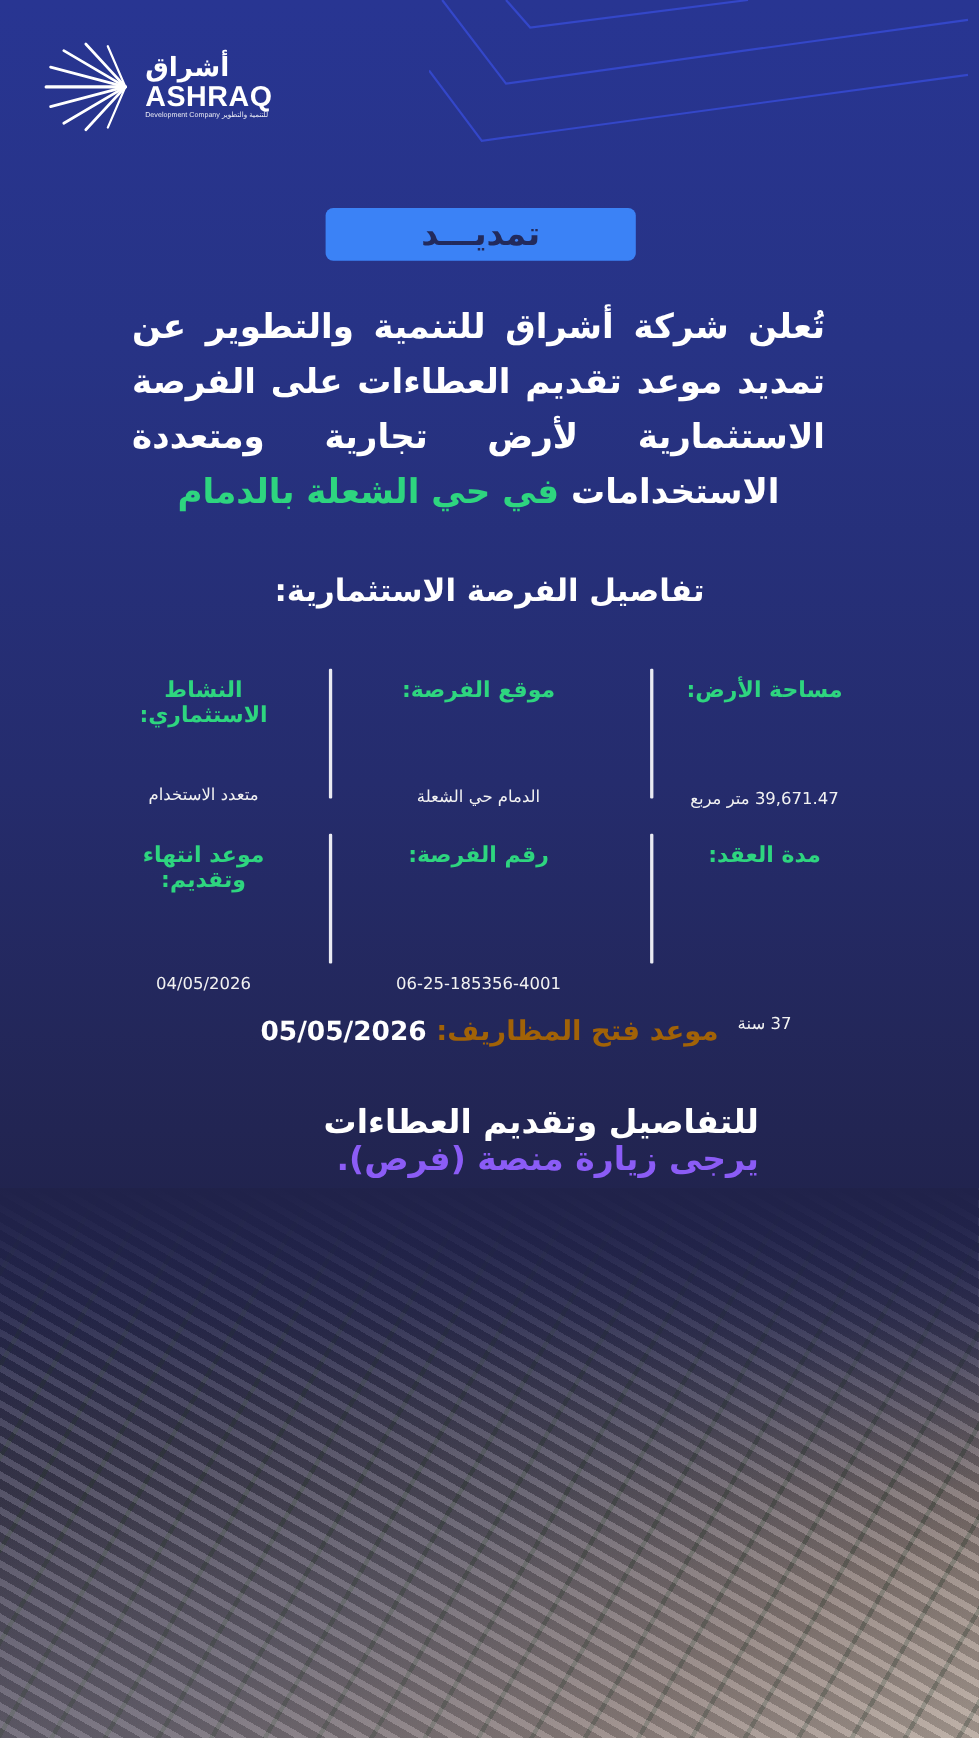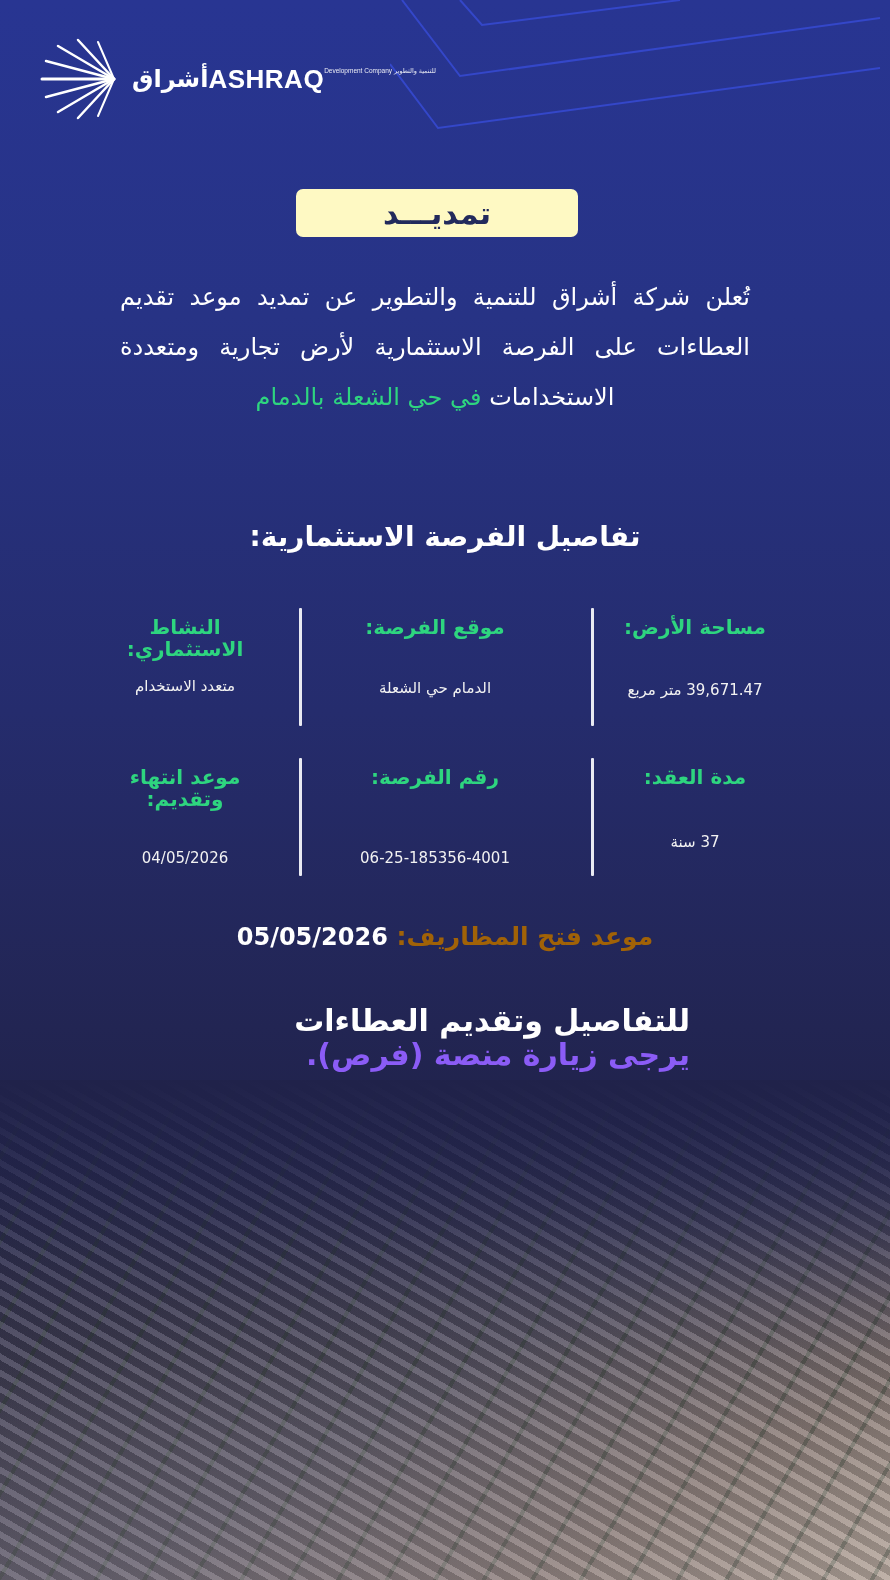--- a/index.html
+++ b/index.html
@@ -25,49 +25,49 @@
       transform: rotate(-5deg);
     }
     .aerial .fade {
       position: absolute; inset: 0;
       background: linear-gradient(180deg, rgba(32,34,74,1) 0%, rgba(32,34,74,0.75) 12%, rgba(32,34,74,0.2) 35%, rgba(32,34,74,0) 55%, rgba(200,190,200,0.15) 100%);
     }
     .deco-lines { position: absolute; top: 0; right: 0; width: 500px; height: 140px; }
 
     .logo { position: absolute; left: 40px; top: 38px; display: flex; align-items: center; gap: 10px; direction: ltr; }
     .logo-mark { width: 82px; height: 82px; }
-    .logo-text { display: flex; flex-direction: row; align-items: flex-start; }
+    .logo-text { display: flex; flex-direction: column; align-items: flex-start; }
     .logo-ar { font-family: "DejaVu Sans", sans-serif; font-size: 24px; font-weight: bold; line-height: 26px; direction: rtl; }
     .logo-en { font-family: "Liberation Sans", sans-serif; font-size: 26px; font-weight: bold; letter-spacing: 0.5px; line-height: 26px; }
     .logo-sub { font-family: "Liberation Sans", sans-serif; font-size: 6.5px; line-height: 10px; opacity: 0.9; }
 
     .badge {
       position: absolute; left: 296px; top: 189px; width: 282px; height: 48px;
-      background: #fef9c3; border-radius: 7px;
+      background: #3b82f6; border-radius: 7px;
       display: flex; align-items: center; justify-content: center;
       color: #222a5c; font-size: 30px; font-weight: bold;
     }
 
     .intro {
       position: absolute; left: 120px; top: 272px; width: 630px;
       text-align: justify; text-align-last: center;
-      font-size: 24px; font-weight: normal; line-height: 50px;
+      font-size: 31px; font-weight: bold; line-height: 50px;
     }
     .intro .green { color: #2ed57f; }
 
     .details-title {
       position: absolute; left: 200px; top: 520px; width: 490px; text-align: center;
       font-size: 28px; font-weight: bold;
     }
 
     .grid-details { position: absolute; left: 80px; top: 608px; width: 730px; }
     .row { position: absolute; left: 0; width: 730px; display: flex; flex-direction: row; }
     .row1 { top: 0; height: 118px; }
     .row2 { top: 150px; height: 118px; }
-    .cell { position: relative; display: flex; flex-direction: column; align-items: center; text-align: center; }
+    .cell { position: relative; display: flex; flex-direction: column; align-items: center; text-align: center; gap: 36px; }
     .c1 { width: 210px; }
     .c2 { width: 290px; }
     .c3 { width: 230px; align-items: center; }
     .cell .label { color: #2ed57f; font-size: 20px; font-weight: bold; line-height: 22px; margin-top: 8px; }
     .cell .value { font-size: 15px; color: #f2f2f2; line-height: 20px; }
     .divider { position: absolute; width: 3px; height: 118px; background: #e9eaf2; border-radius: 1px; }
 
     .opening {
       position: absolute; left: 200px; top: 922px; width: 490px; text-align: center;
       font-size: 25px; font-weight: bold;
@@ -136,21 +136,21 @@
       <span class="value" style="margin-top:40px">الدمام حي الشعلة</span>
     </div>
     <div class="cell c1">
       <span class="label" style="width:150px">النشاط الاستثماري:</span>
       <span class="value" style="margin-top:16px">متعدد الاستخدام</span>
     </div>
   </div>
   <div class="row row2">
     <div class="cell c3">
       <span class="label">مدة العقد:</span>
-      <span class="value" style="margin-top:44px">37 سنة</span>
+      <span class="value" style="margin-top:96px">37 سنة</span>
     </div>
     <div class="cell c2">
       <span class="label">رقم الفرصة:</span>
       <span class="value" style="margin-top:60px">06-25-185356-4001</span>
     </div>
     <div class="cell c1">
       <span class="label" style="width:150px">موعد انتهاء وتقديم:</span>
       <span class="value" style="margin-top:38px">04/05/2026</span>
     </div>
   </div>

